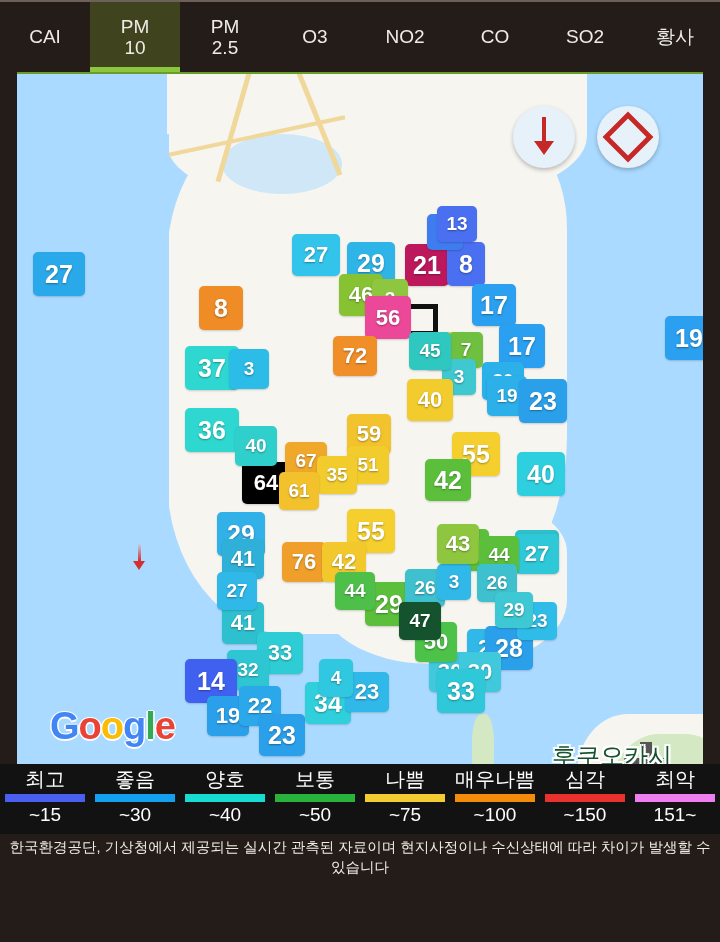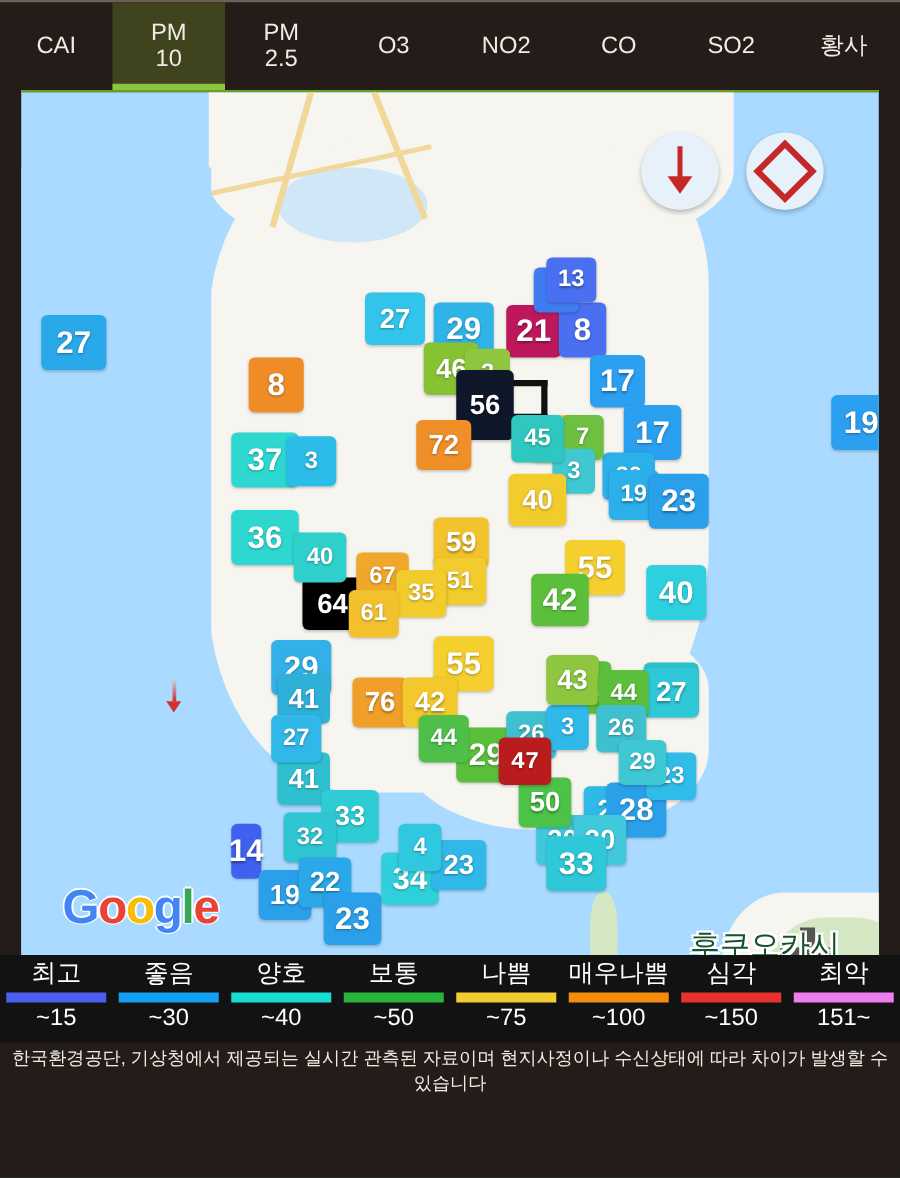--- a/index.html
+++ b/index.html
@@ -146,21 +146,21 @@
         <div class="badge sm" style="left: 212px; top: 275px; width: 40px; height: 40px; background: rgb(43, 188, 232);">3</div>
         <div class="badge lg" style="left: 168px; top: 334px; width: 54px; height: 44px; background: rgb(46, 216, 208);">36</div>
         <div class="badge " style="left: 275px; top: 160px; width: 48px; height: 42px; background: rgb(50, 196, 234);">27</div>
         <div class="badge lg" style="left: 330px; top: 168px; width: 48px; height: 42px; background: rgb(47, 180, 232);">29</div>
         <div class="badge lg" style="left: 388px; top: 170px; width: 44px; height: 42px; background: #be185d;">21</div>
         <div class="badge lg" style="left: 430px; top: 168px; width: 38px; height: 44px; background: rgb(74, 111, 240);">8</div>
         <div class="badge sm" style="left: 410px; top: 140px; width: 36px; height: 36px; background: rgb(63, 124, 240);">9</div>
         <div class="badge sm" style="left: 420px; top: 132px; width: 40px; height: 36px; background: rgb(74, 111, 240); text-align: right;">13</div>
         <div class="badge " style="left: 322px; top: 200px; width: 44px; height: 42px; background: rgb(134, 194, 50);">46</div>
         <div class="badge sm" style="left: 355px; top: 205px; width: 36px; height: 40px; background: rgb(143, 198, 63);">3</div>
-        <div class="badge " style="left: 348px; top: 222px; width: 46px; height: 56px; background: #0f172a;">56</div>
+        <div class="badge " style="left: 348px; top: 222px; width: 46px; height: 43px; background: #ec4899;">56</div>
         <div class="badge lg" style="left: 455px; top: 210px; width: 44px; height: 42px; background: rgb(43, 159, 240);">17</div>
         <div class="badge lg" style="left: 482px; top: 250px; width: 46px; height: 44px; background: rgb(43, 159, 240);">17</div>
         <div class="badge lg" style="left: 648px; top: 242px; width: 48px; height: 44px; background: rgb(43, 159, 240);">19</div>
         <div class="badge sm" style="left: 465px; top: 288px; width: 42px; height: 38px; background: rgb(43, 176, 234);">30</div>
         <div class="badge sm" style="left: 470px; top: 302px; width: 40px; height: 40px; background: rgb(43, 176, 234);">19</div>
         <div class="badge lg" style="left: 502px; top: 305px; width: 48px; height: 44px; background: rgb(43, 160, 234);">23</div>
         <div class="badge sm" style="left: 408px; top: 258px; width: 40px; height: 38px; background: rgb(245, 208, 46);">52</div>
         <div class="badge sm" style="left: 432px; top: 258px; width: 34px; height: 36px; background: rgb(111, 192, 64);">7</div>
         <div class="badge sm" style="left: 425px; top: 285px; width: 34px; height: 36px; background: rgb(63, 200, 208);">3</div>
         <div class="badge " style="left: 390px; top: 305px; width: 46px; height: 42px; background: rgb(242, 203, 44);">40</div>
@@ -175,34 +175,34 @@
         <div class="badge lg" style="left: 330px; top: 435px; width: 48px; height: 44px; background: rgb(245, 207, 46);">55</div>
         <div class="badge " style="left: 265px; top: 468px; width: 44px; height: 40px; background: rgb(240, 160, 42);">76</div>
         <div class="badge " style="left: 305px; top: 468px; width: 44px; height: 40px; background: rgb(242, 200, 44);">42</div>
         <div class="badge " style="left: 205px; top: 465px; width: 42px; height: 40px; background: rgb(47, 176, 216);">41</div>
         <div class="badge lg" style="left: 348px; top: 508px; width: 48px; height: 44px; background: rgb(91, 191, 60);">29</div>
         <div class="badge sm" style="left: 388px; top: 495px; width: 40px; height: 38px; background: rgb(62, 192, 207);">26</div>
         <div class="badge sm" style="left: 420px; top: 490px; width: 34px; height: 36px; background: rgb(47, 184, 232);">3</div>
         <div class="badge " style="left: 205px; top: 528px; width: 42px; height: 42px; background: rgb(47, 192, 208);">41</div>
         <div class="badge " style="left: 240px; top: 558px; width: 46px; height: 42px; background: rgb(46, 204, 212);">33</div>
         <div class="badge sm" style="left: 210px; top: 558px; width: 42px; height: 40px; background: rgb(46, 198, 210); margin-top: 18px;">32</div>
-        <div class="badge lg" style="left: 168px; top: 585px; width: 24px; height: 44px; background: rgb(64, 96, 240);">14</div>
+        <div class="badge lg" style="left: 168px; top: 585px; width: 52px; height: 44px; background: rgb(64, 96, 240);">14</div>
         <div class="badge " style="left: 190px; top: 622px; width: 42px; height: 40px; background: rgb(43, 160, 234);">19</div>
         <div class="badge " style="left: 222px; top: 612px; width: 42px; height: 40px; background: rgb(43, 168, 234);">22</div>
         <div class="badge lg" style="left: 242px; top: 640px; width: 46px; height: 42px; background: rgb(43, 160, 234);">23</div>
         <div class="badge lg" style="left: 288px; top: 608px; width: 46px; height: 42px; background: rgb(47, 208, 220);">34</div>
         <div class="badge " style="left: 328px; top: 598px; width: 44px; height: 40px; background: rgb(47, 184, 232);">23</div>
         <div class="badge sm" style="left: 302px; top: 585px; width: 34px; height: 38px; background: rgb(47, 200, 224);">4</div>
         <div class="badge " style="left: 450px; top: 555px; width: 34px; height: 38px; background: rgb(47, 184, 232);">2</div>
         <div class="badge lg" style="left: 468px; top: 552px; width: 48px; height: 44px; background: rgb(43, 160, 234);">28</div>
         <div class="badge " style="left: 412px; top: 578px; width: 42px; height: 40px; background: rgb(64, 200, 220);">30</div>
         <div class="badge " style="left: 442px; top: 578px; width: 42px; height: 40px; background: rgb(64, 200, 220);">30</div>
         <div class="badge lg" style="left: 420px; top: 595px; width: 48px; height: 44px; background: rgb(46, 200, 216);">33</div>
         <div class="badge " style="left: 398px; top: 548px; width: 42px; height: 40px; background: rgb(76, 194, 72);">50</div>
-        <div class="badge sm" style="left: 382px; top: 516px; width: 42px; height: 38px; background: #b91c1c; font-family: Liberation Mono, monospace;">47</div>
+        <div class="badge sm" style="left: 382px; top: 528px; width: 42px; height: 38px; background: #14532d;">47</div>
         <div class="badge sm" style="left: 318px; top: 498px; width: 40px; height: 38px; background: rgb(78, 192, 74);">44</div>
         <div class="badge sm" style="left: 200px; top: 498px; width: 40px; height: 38px; background: rgb(47, 184, 232);">27</div>
         <div class="badge " style="left: 420px; top: 450px; width: 42px; height: 40px; background: rgb(143, 198, 63);">43</div>
         <div class="badge " style="left: 316px; top: 262px; width: 44px; height: 40px; background: rgb(240, 143, 40);">72</div>
         <div class="badge sm" style="left: 392px; top: 258px; width: 42px; height: 38px; background: rgb(46, 200, 192);">45</div>
         <div class="badge " style="left: 330px; top: 340px; width: 44px; height: 40px; background: rgb(242, 195, 44);">59</div>
         <div class="badge sm" style="left: 330px; top: 372px; width: 42px; height: 38px; background: rgb(242, 203, 44);">51</div>
         <div class="badge sm" style="left: 218px; top: 352px; width: 42px; height: 40px; background: rgb(47, 208, 204);">40</div>
         <div class="badge sm" style="left: 268px; top: 368px; width: 42px; height: 38px; background: rgb(240, 168, 42);">67</div>
         <div class="badge sm" style="left: 300px; top: 382px; width: 40px; height: 38px; background: rgb(242, 203, 44);">35</div>

